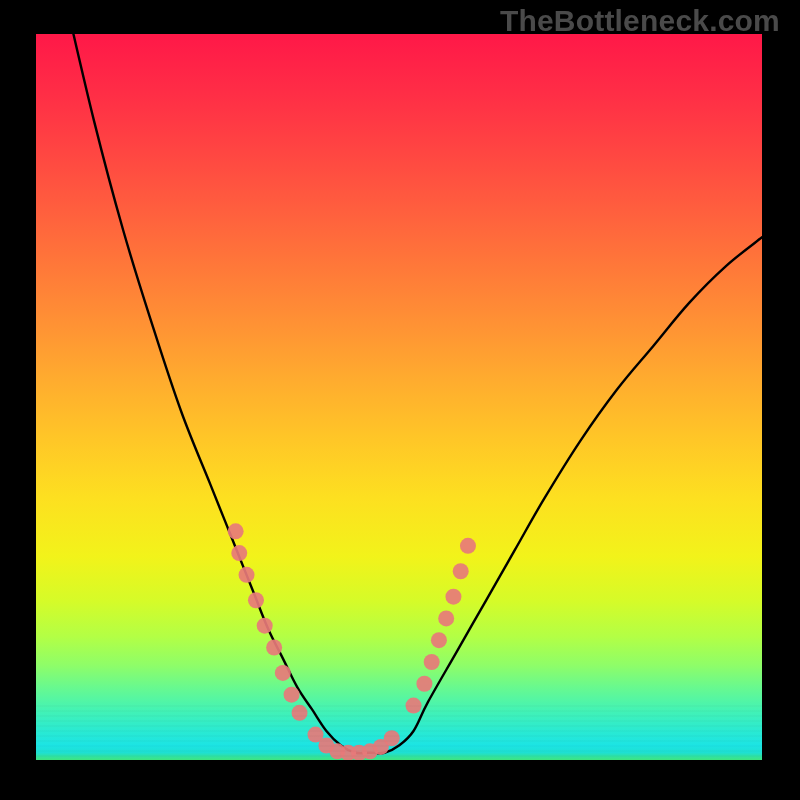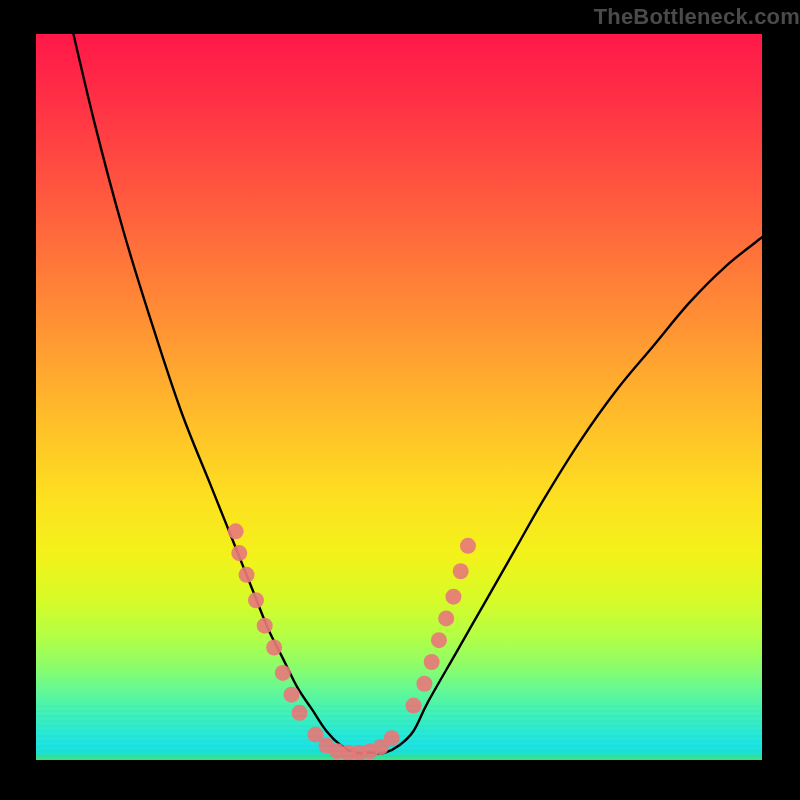--- a/index.html
+++ b/index.html
@@ -13,23 +13,23 @@
   }
   .outer {
     position: relative;
     width: 800px;
     height: 800px;
     background: #000;
   }
   .watermark {
     position: absolute;
     top: 4px;
-    right: 0;
+    right: 20px;
     color: #4a4a4a;
-    font-size: 22px;
+    font-size: 30px;
     font-weight: 600;
     letter-spacing: 0.2px;
     user-select: none;
     z-index: 50;
   }
   .plot-area {
     position: absolute;
     left: 36px;
     top: 34px;
     width: 726px;

